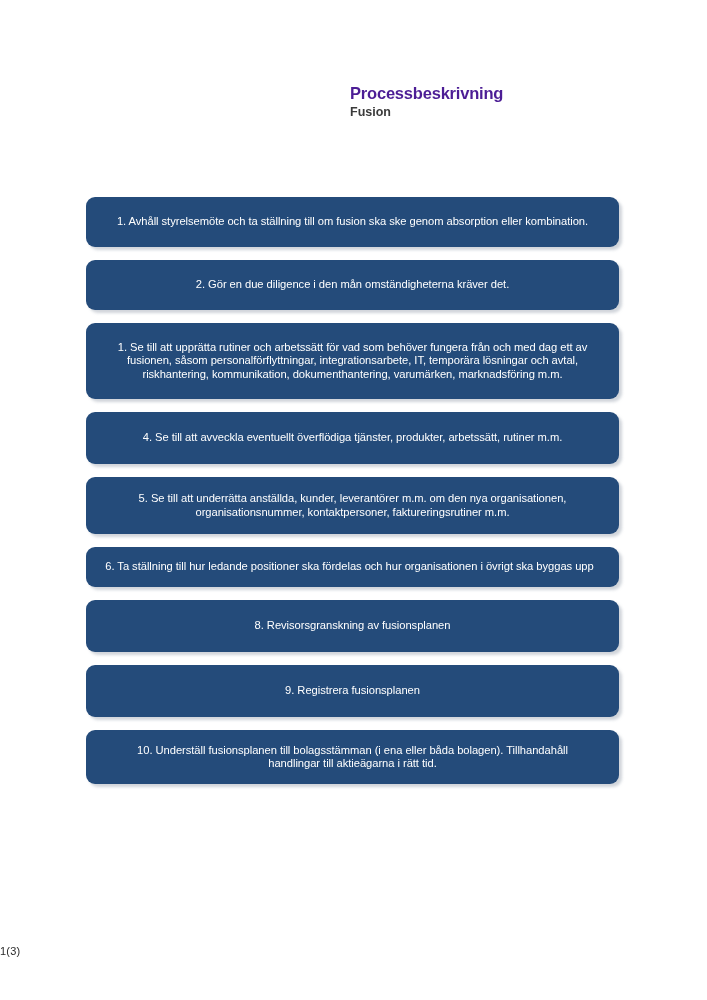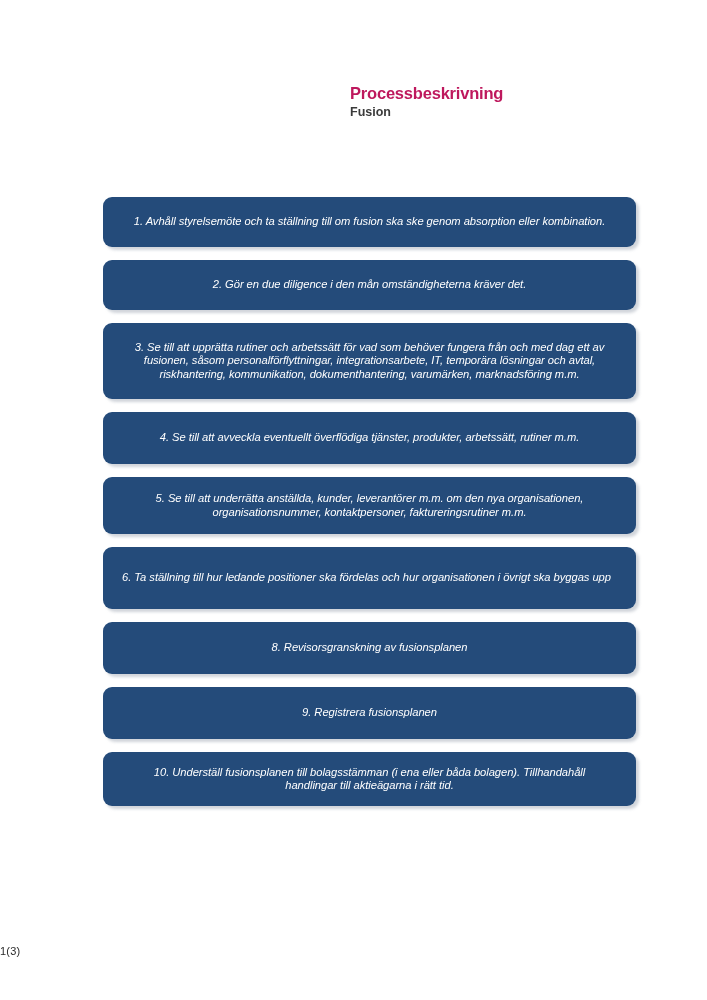--- a/index.html
+++ b/index.html
@@ -28,41 +28,40 @@
   
   .doc-header {
     position: absolute;
     left: 350px;
     top: 84px;
     width: 320px;
   }
   .doc-title {
     font-size: 16.5px;
     font-weight: bold;
-    color: #be185d;
+    color: #4c1d95;
     line-height: 19px;
     letter-spacing: -0.2px;
     white-space: nowrap;
   }
   .doc-subtitle {
     font-size: 12.5px;
     font-weight: bold;
     color: #3b3b3b;
     line-height: 16px;
     margin-top: 1px;
     white-space: nowrap;
   }
 
   
   .flow {
     position: absolute;
-    left: 103px;
+    left: 86px;
     top: 197px;
     width: 533px;
-    font-style: italic;
   }
 
   .flow-step {
     position: relative;
     width: 533px;
     box-sizing: border-box;
     background: #244b7a;
     border-radius: 9px;
     color: #ffffff;
     display: flex;
@@ -82,21 +81,21 @@
     width: 100%;
     letter-spacing: -0.05px;
   }
 
   
   .flow-step.h1 { height: 50px; }
   .flow-step.h2 { height: 50px; text-align: center; }
   .flow-step.h3 { height: 76px; }
   .flow-step.h4 { height: 52px; }
   .flow-step.h5 { height: 57px; }
-  .flow-step.h6 { height: 62px; padding-left: 8px; }
+  .flow-step.h6 { height: 40px; padding-left: 8px; }
   .flow-step.h7 { height: 54px; }
   .flow-step.h8 { height: 52px; }
   .flow-step.h9 { height: 52px; }
   .flow-step.h10 { height: 54px; }
 
   
   .flow-step.wrap-narrow .step-text { padding: 0 12px; }
 
   
   .page-footer {
@@ -126,21 +125,21 @@
 
     <div class="flow-step h1">
       <span class="step-text">1. Avhåll styrelsemöte och ta ställning till om fusion ska ske genom absorption eller kombination.</span>
     </div>
 
     <div class="flow-step h2">
       <span class="step-text">2. Gör en due diligence i den mån omständigheterna kräver det.</span>
     </div>
 
     <div class="flow-step h3">
-      <span class="step-text">3. Se till att upprätta rutiner och arbetssätt för vad som behöver fungera från och med dag ett av fusionen, såsom personalförflyttningar, integrationsarbete, IT, temporära lösningar och avtal, riskhantering, kommunikation, dokumenthantering, varumärken, marknadsföring m.m.</span>
+      <span class="step-text">1. Se till att upprätta rutiner och arbetssätt för vad som behöver fungera från och med dag ett av fusionen, såsom personalförflyttningar, integrationsarbete, IT, temporära lösningar och avtal, riskhantering, kommunikation, dokumenthantering, varumärken, marknadsföring m.m.</span>
     </div>
 
     <div class="flow-step h4">
       <span class="step-text">4. Se till att avveckla eventuellt överflödiga tjänster, produkter, arbetssätt, rutiner m.m.</span>
     </div>
 
     <div class="flow-step h5 wrap-narrow">
       <span class="step-text">5. Se till att underrätta anställda, kunder, leverantörer m.m. om den nya organisationen, organisationsnummer, kontaktpersoner, faktureringsrutiner m.m.</span>
     </div>
 

